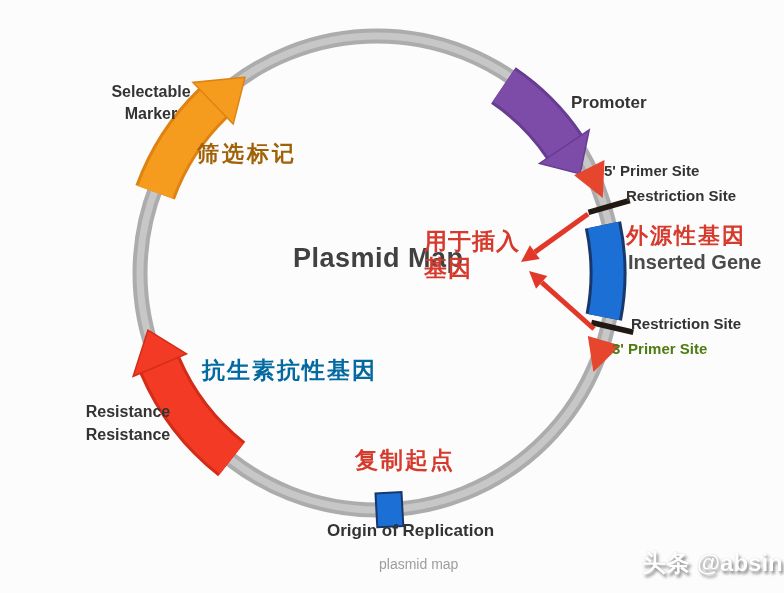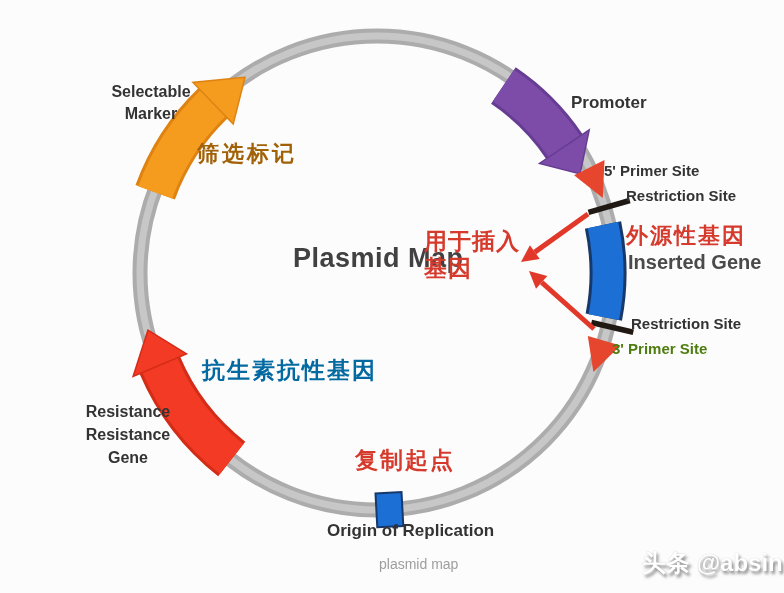--- a/index.html
+++ b/index.html
@@ -87,21 +87,20 @@
 
   <div class="lbl cn" id="lbl-enzyme" style="color: rgb(214, 58, 44);">
     <span>用于插入</span>
     <span>基因</span>
   </div>
 
   <div class="lbl cn" id="lbl-antibiotic-cn" style="color: #0369a1;">抗生素抗性基因</div>
   <div class="lbl center-lines" id="lbl-antibiotic-en" style="color: rgb(51, 51, 51);">
     <span>Resistance</span>
     <span>Resistance</span>
-    <span>Gene</span>
   </div>
 
   <div class="lbl cn" id="lbl-origin-cn" style="color: rgb(214, 58, 44);">复制起点</div>
   <div class="lbl" id="lbl-origin-en" style="color: rgb(51, 51, 51);">Origin of Replication</div>
 
   <div class="lbl" id="lbl-caption" style="color: rgb(158, 158, 158);">plasmid map</div>
   <div class="lbl" id="watermark" style="color: rgb(255, 255, 255);">头条 @absin</div>
 
 </div>
 

